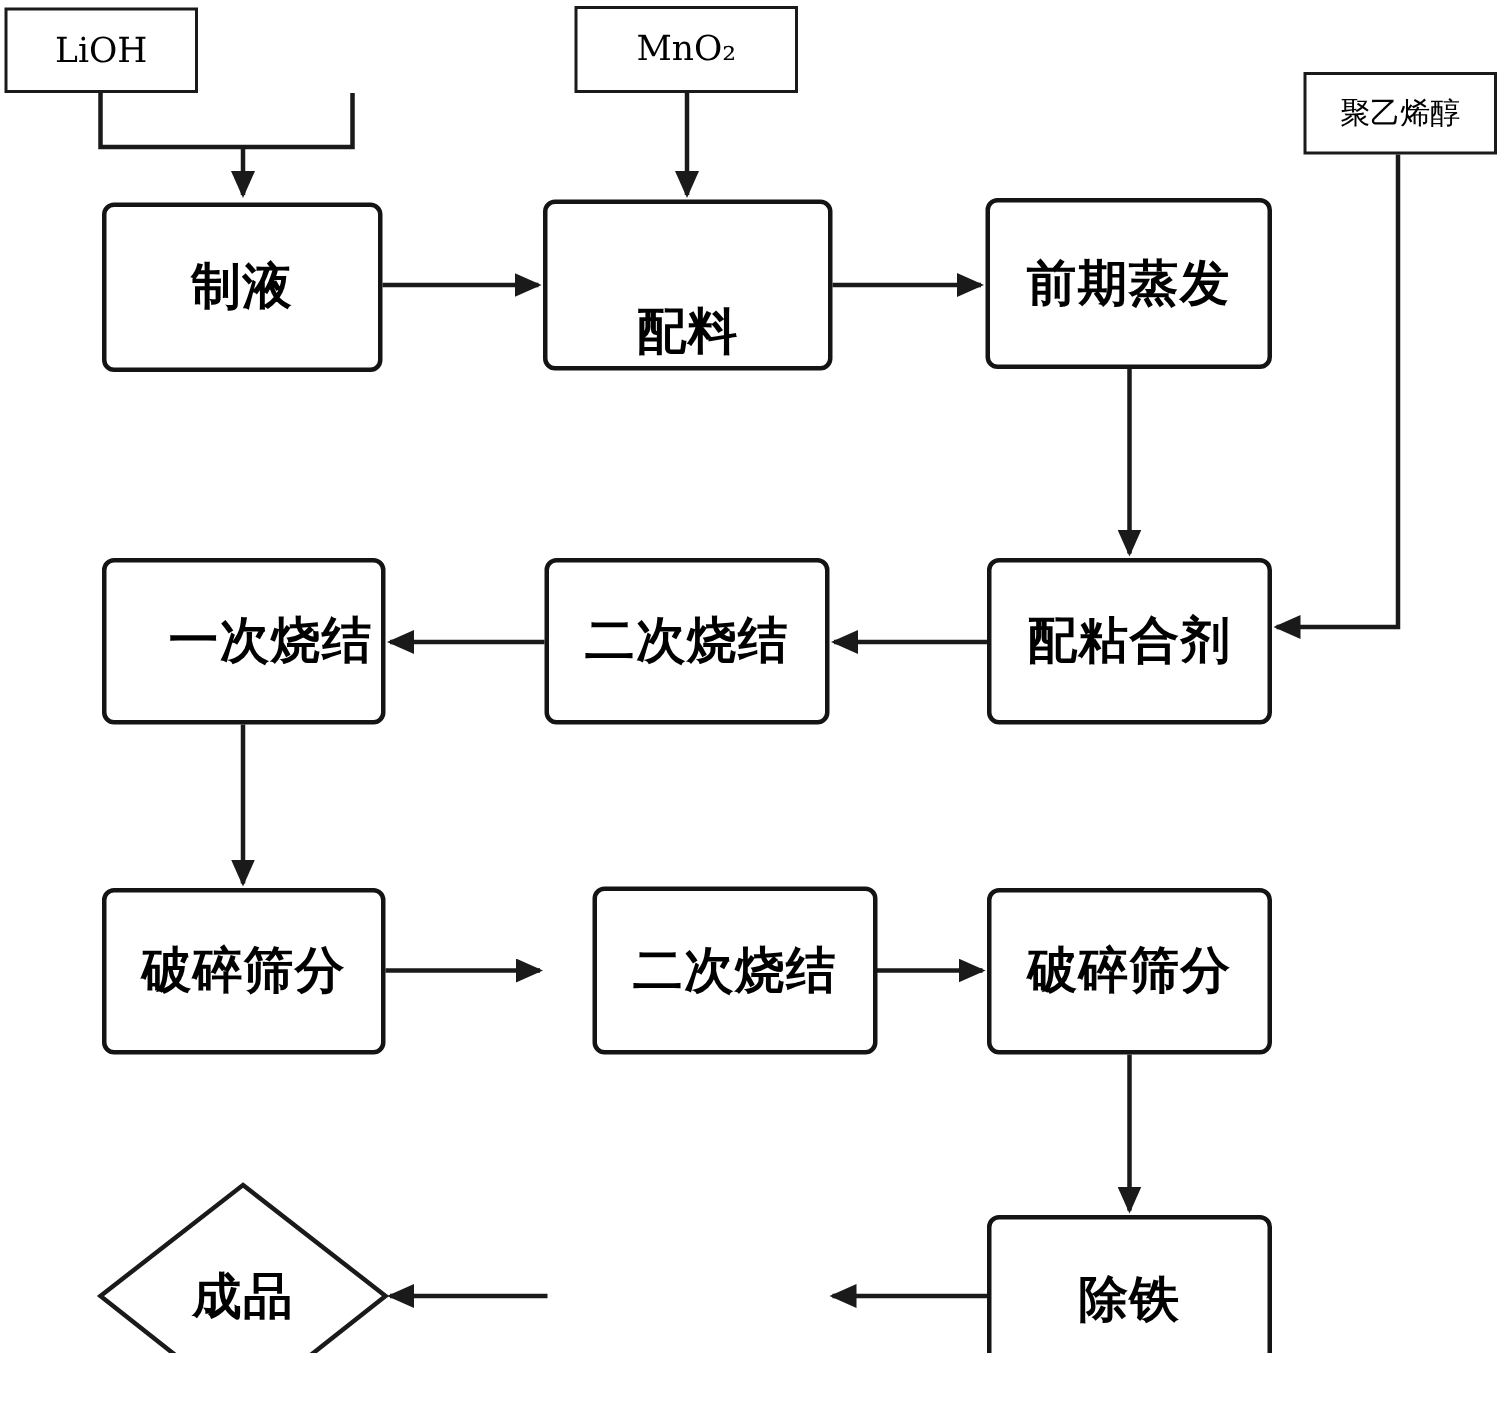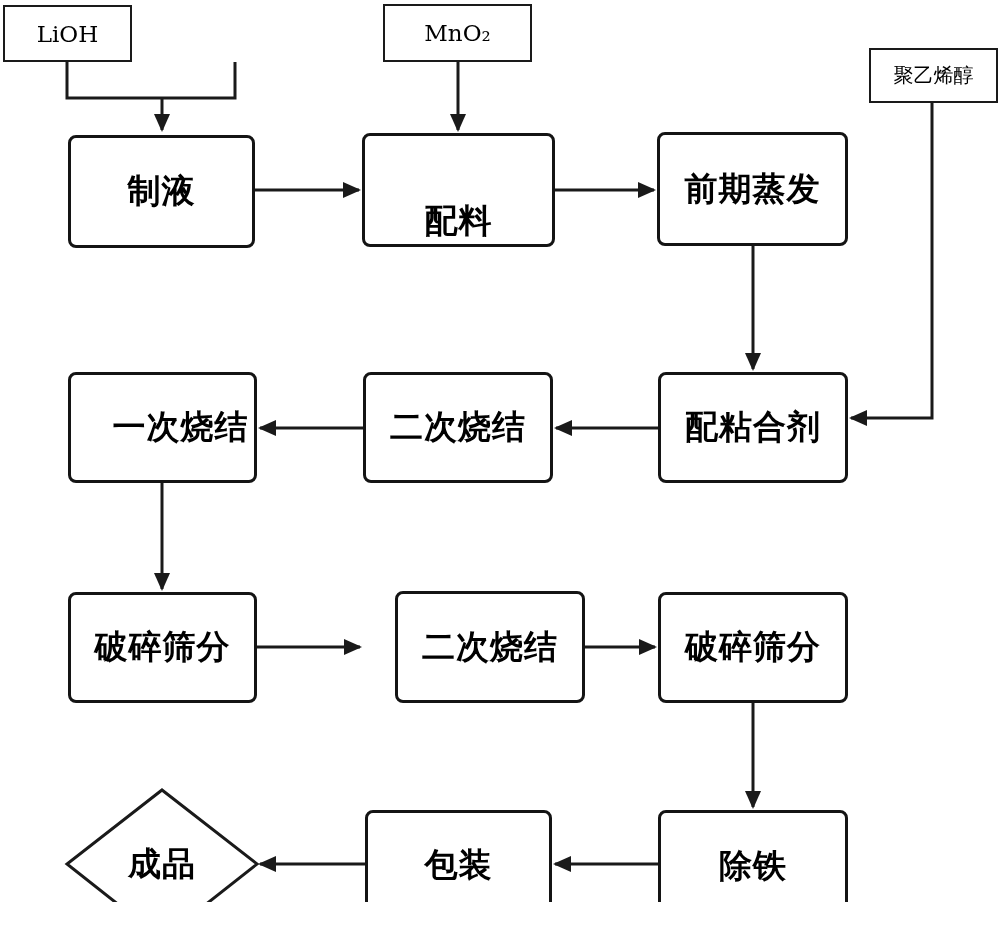--- a/index.html
+++ b/index.html
@@ -139,23 +139,20 @@
   <div class="node proc" id="n-posui1">
     <span>破碎筛分</span>
   </div>
   <div class="node proc" id="n-erci">
     <span>二次烧结</span>
   </div>
   <div class="node proc" id="n-posui2">
     <span>破碎筛分</span>
   </div>
 
-  <div class="node proc" id="n-baozhuang">
-    <span>包装</span>
-  </div>
   <div class="node proc" id="n-chutie">
     <span>除铁</span>
   </div>
 
   <div class="diamond-label" id="n-chengpin">
     <span>成品</span>
   </div>
 
 </div>
 

